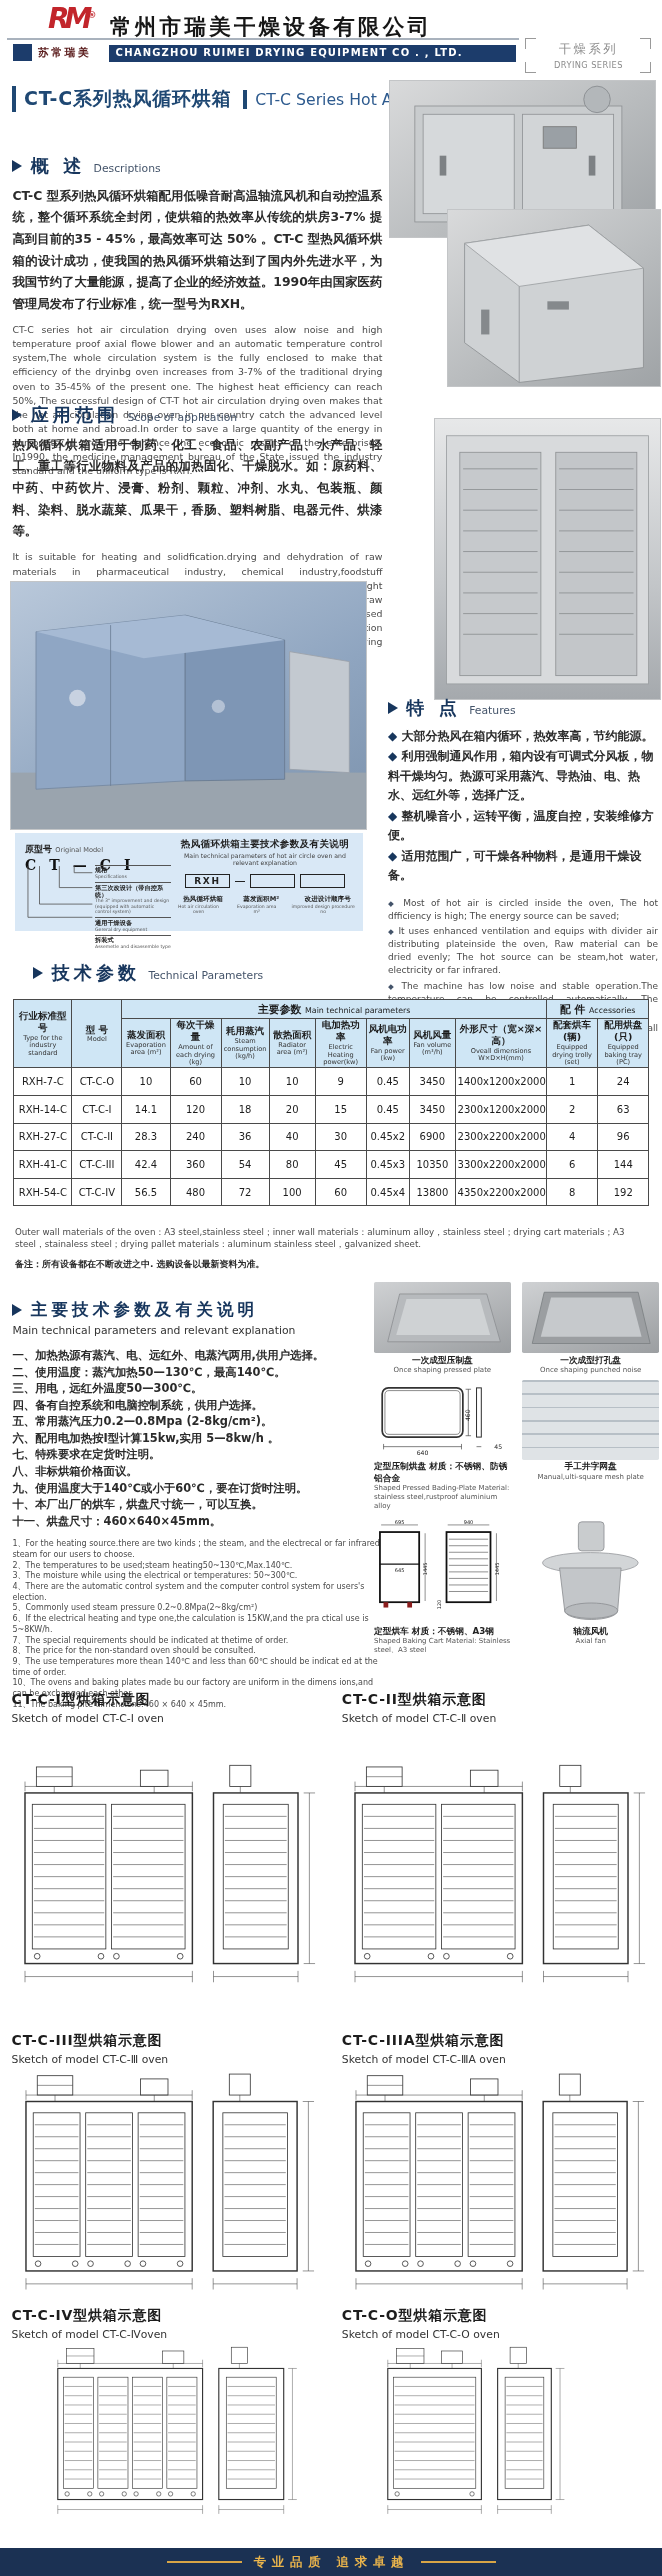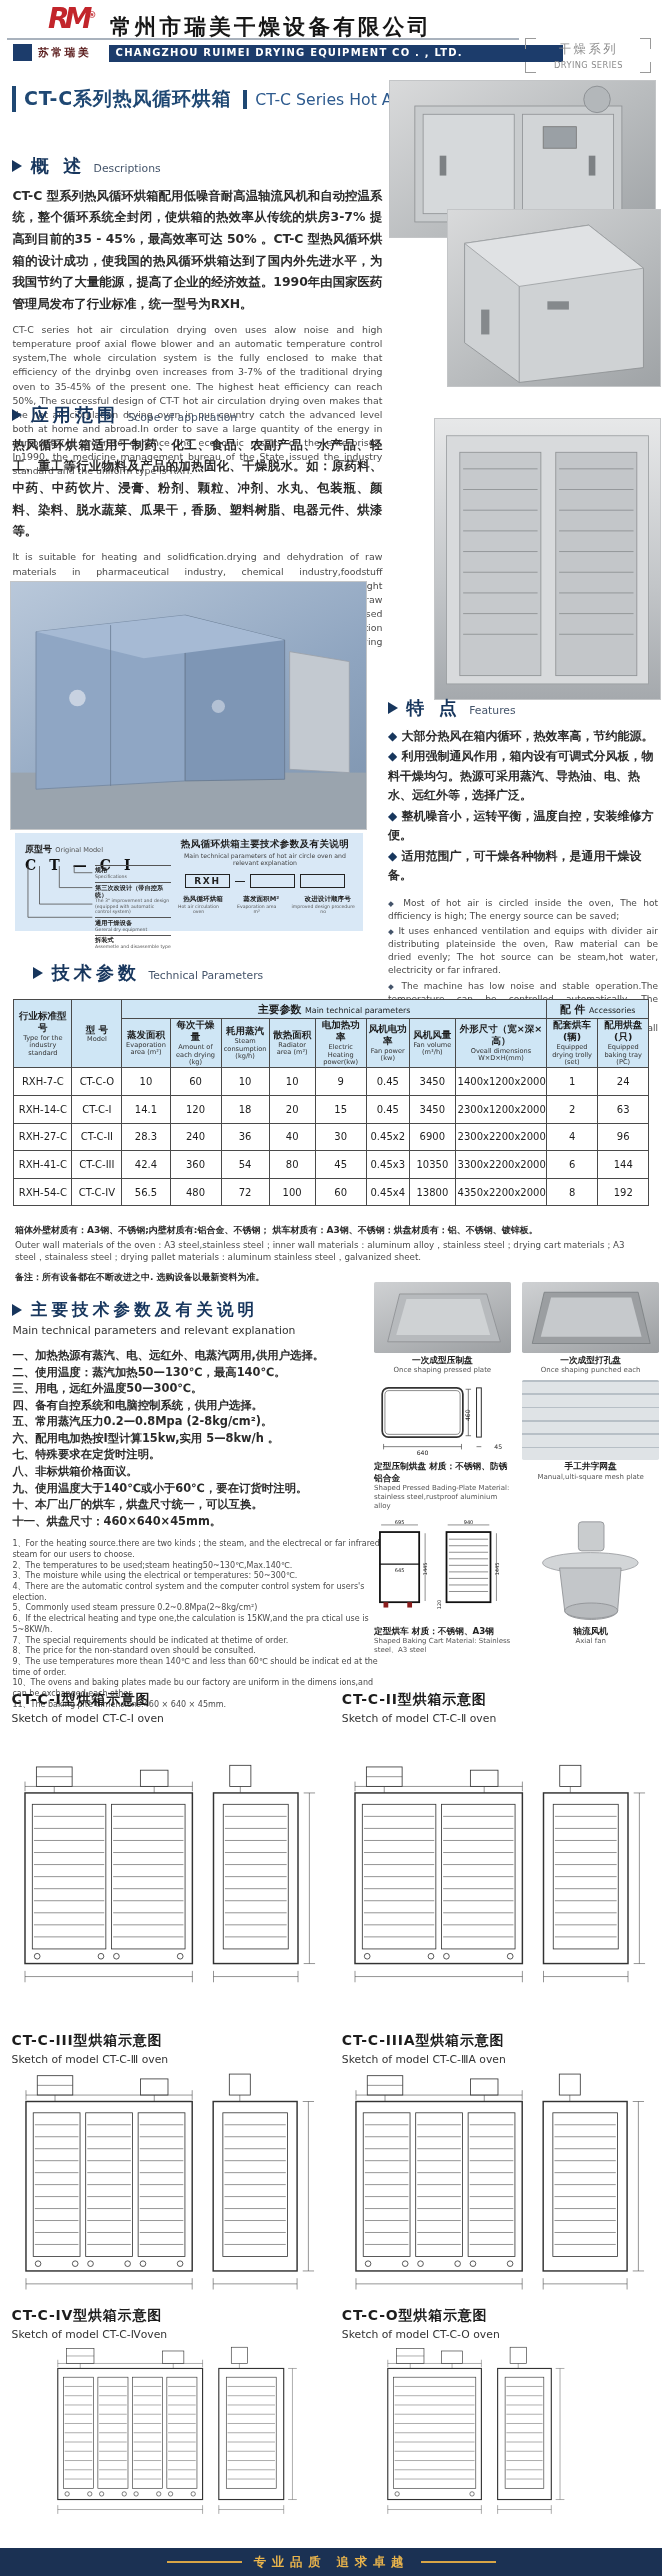--- a/index.html
+++ b/index.html
@@ -6,21 +6,21 @@
   body{font-family:"DejaVu Sans","Liberation Sans",sans-serif;color:#222;}
   #page{position:relative;width:663px;height:2576px;background:#fff;overflow:hidden;}
 
   
   .hdr-line{position:absolute;left:6.6px;top:38px;width:512px;height:1.7px;background:#a9b2bd;}
   .logo-mono{position:absolute;left:48px;top:1.7px;width:58px;height:38px;color:#c2252b;font-size:28px;font-weight:bold;font-style:italic;letter-spacing:-5px;}
   .logo-reg{font-size:9px;font-style:normal;vertical-align:super;letter-spacing:0;}
   .logo-sq{position:absolute;left:13.3px;top:44px;width:19px;height:17.4px;background:#1c3c6b;}
   .logo-cap{position:absolute;left:38px;top:46px;width:70px;font-size:10.8px;font-weight:bold;color:#5d2020;letter-spacing:2.5px;}
   .company-cn{position:absolute;left:110px;top:11.6px;font-size:21.5px;font-weight:bold;color:#161616;letter-spacing:3.3px;}
-  .company-bar{position:absolute;left:109px;top:45px;width:454px;height:16.6px;background:#1c3c6b;color:#fff;font-size:10px;font-weight:bold;letter-spacing:1.2px;line-height:16.6px;padding-left:6.6px;box-sizing:border-box;}
+  .company-bar{position:absolute;left:109px;top:45px;width:407px;height:16.6px;background:#1c3c6b;color:#fff;font-size:10px;font-weight:bold;letter-spacing:1.2px;line-height:16.6px;padding-left:6.6px;box-sizing:border-box;}
   .series{position:absolute;right:11.6px;top:38px;width:116px;color:#8c8c8c;text-align:center;padding:3.3px 5px;}
   .series .cn{font-size:12.4px;letter-spacing:2.5px;display:block;}
   .series .en{font-size:8.3px;letter-spacing:0.4px;display:block;margin-top:1.7px;}
   .series .c1{position:absolute;left:0;top:0;width:10px;height:10px;border-left:1.7px solid #9a9a9a;border-top:1.7px solid #9a9a9a;}
   .series .c2{position:absolute;right:0;top:0;width:10px;height:10px;border-right:1.7px solid #9a9a9a;border-top:1.7px solid #9a9a9a;}
   .series .c3{position:absolute;left:0;bottom:0;width:10px;height:10px;border-left:1.7px solid #9a9a9a;border-bottom:1.7px solid #9a9a9a;}
   .series .c4{position:absolute;right:0;bottom:0;width:10px;height:10px;border-right:1.7px solid #9a9a9a;border-bottom:1.7px solid #9a9a9a;}
 
   
   .titlebar{position:absolute;left:11.6px;top:86px;display:flex;align-items:baseline;gap:11.6px;}
@@ -465,21 +465,20 @@
           <td>0.45x4</td>
           <td>13800</td>
           <td>4350x2200x2000</td>
           <td>8</td>
           <td>192</td>
         </tr>
       </tbody>
   </table>
 
   <div class="abs" style="left:15px;top:1224px;width:633px;">
-    <div class="tbl-note-cn">箱体外壁材质有：A3钢、不锈钢;内壁材质有:铝合金、不锈钢； 烘车材质有：A3钢、不锈钢：烘盘材质有：铝、不锈钢、镀锌板。</div>
     <div class="tbl-note-en">Outer wall materials of the oven：A3 steel,stainless steel；inner wall materials：aluminum alloy，stainless steel；drying cart materials；A3 steel，stainaless steel；drying pallet materials：aluminum stainless steel，galvanized sheet.</div>
     <div class="tbl-remark">备注：所有设备都在不断改进之中.  选购设备以最新资料为准。</div>
   </div>
 
   <div class="abs" style="left:12.4px;top:1299px;width:369px;">
     <div class="sec-head">
       <span class="tri"></span>
       <span class="cn-h" style="font-size:16.6px;">主要技术参数及有关说明</span>
     </div>
     <div class="mp-en-sub">Main technical parameters and relevant explanation</div>
@@ -529,21 +528,21 @@
       </div>
       <div>
         <div class="g-photo">
           <svg viewBox="0 0 160 86">
               <polygon points="26,12 136,12 150,72 12,72" fill="#9b9ea1" stroke="#7d8184"></polygon>
               <polygon points="34,18 128,18 140,64 22,64" fill="#c6c9cc"></polygon>
             </svg>
         </div>
         <div class="g-cap">
             <span class="cn">一次成型打孔盘</span>
-            <span class="en">Once shaping punched each</span>
+            <span class="en">Once shaping punched noise</span>
           </div>
       </div>
 
       <div>
         <div class="g-draw">
           <svg viewBox="0 0 200 110">
             <rect x="12" y="8" width="118" height="72" rx="9" fill="none" stroke="#333" stroke-width="2.5"></rect>
             <rect x="16" y="12" width="110" height="64" rx="6" fill="none" stroke="#555" stroke-width="1"></rect>
             <rect x="150" y="8" width="7" height="72" fill="none" stroke="#333" stroke-width="1.5"></rect>
             <line x1="138" y1="10" x2="138" y2="78" stroke="#444"></line>

